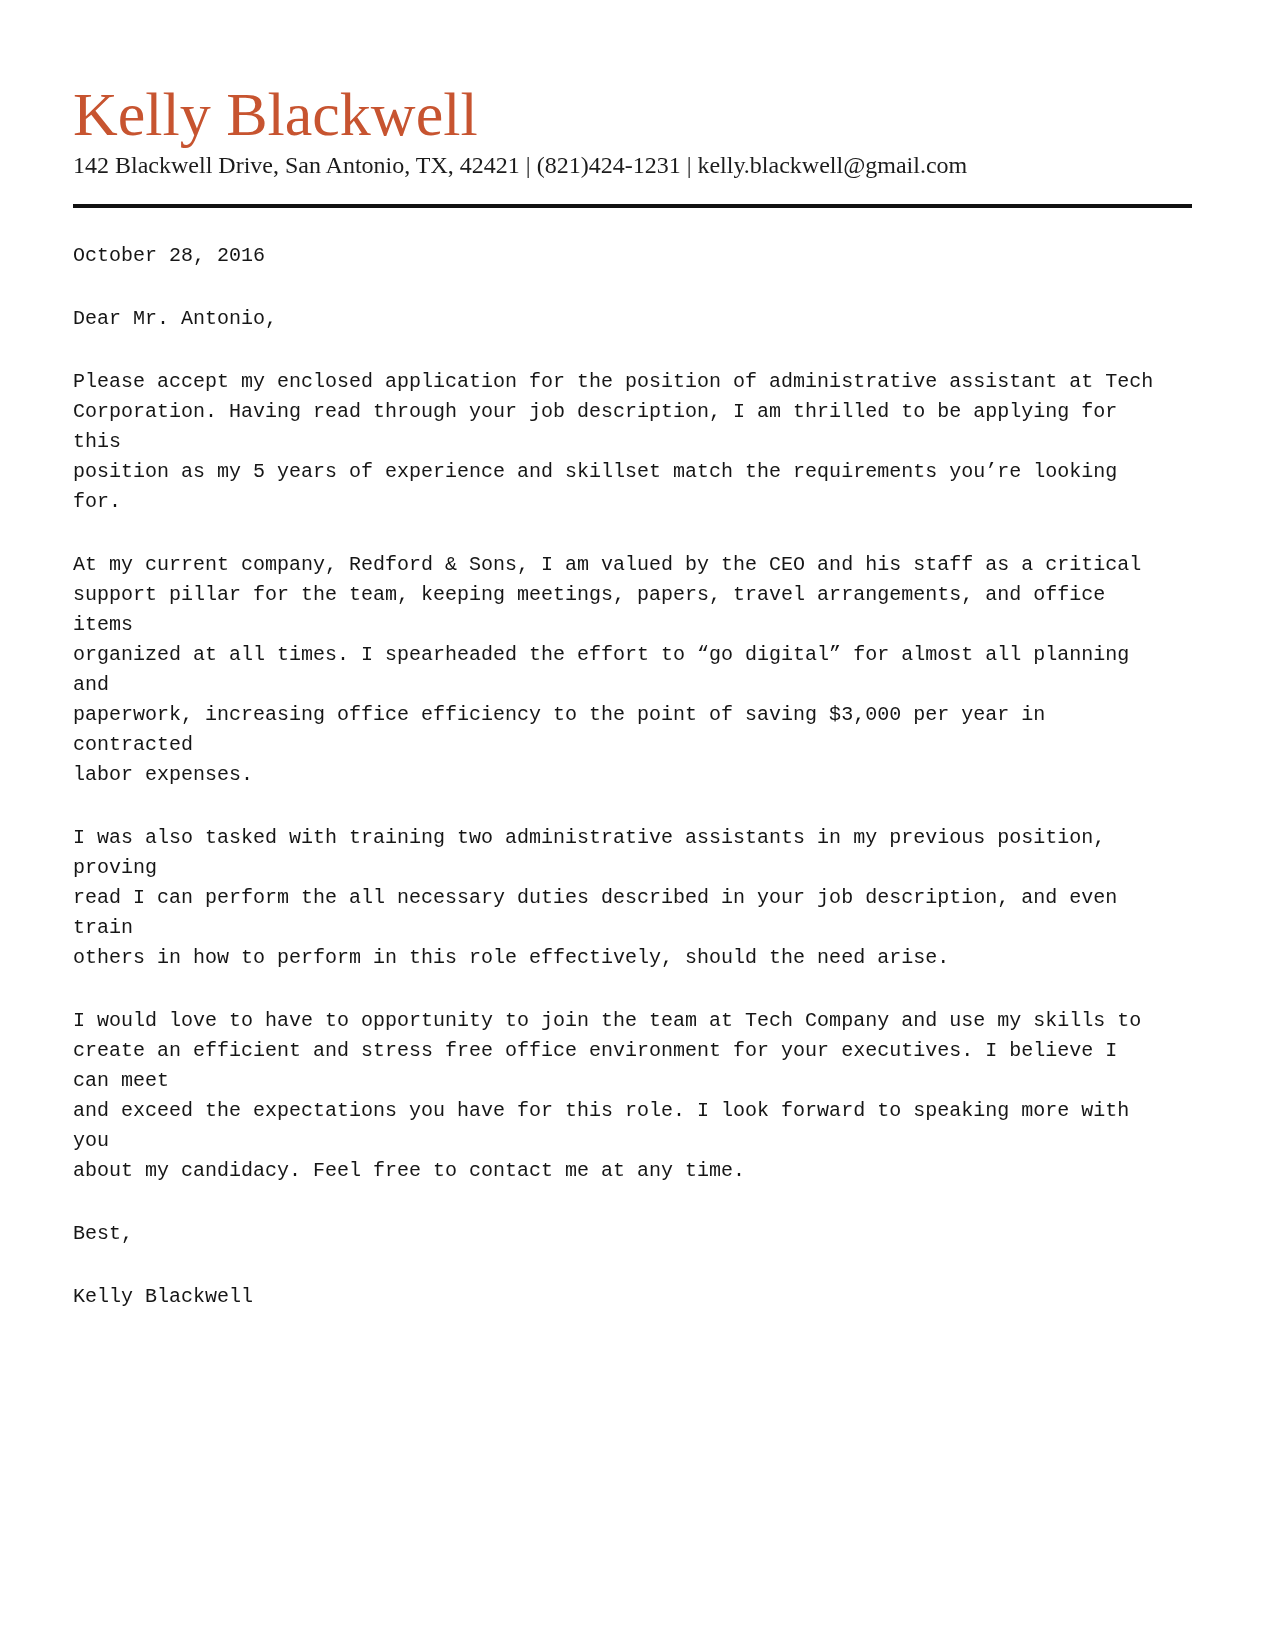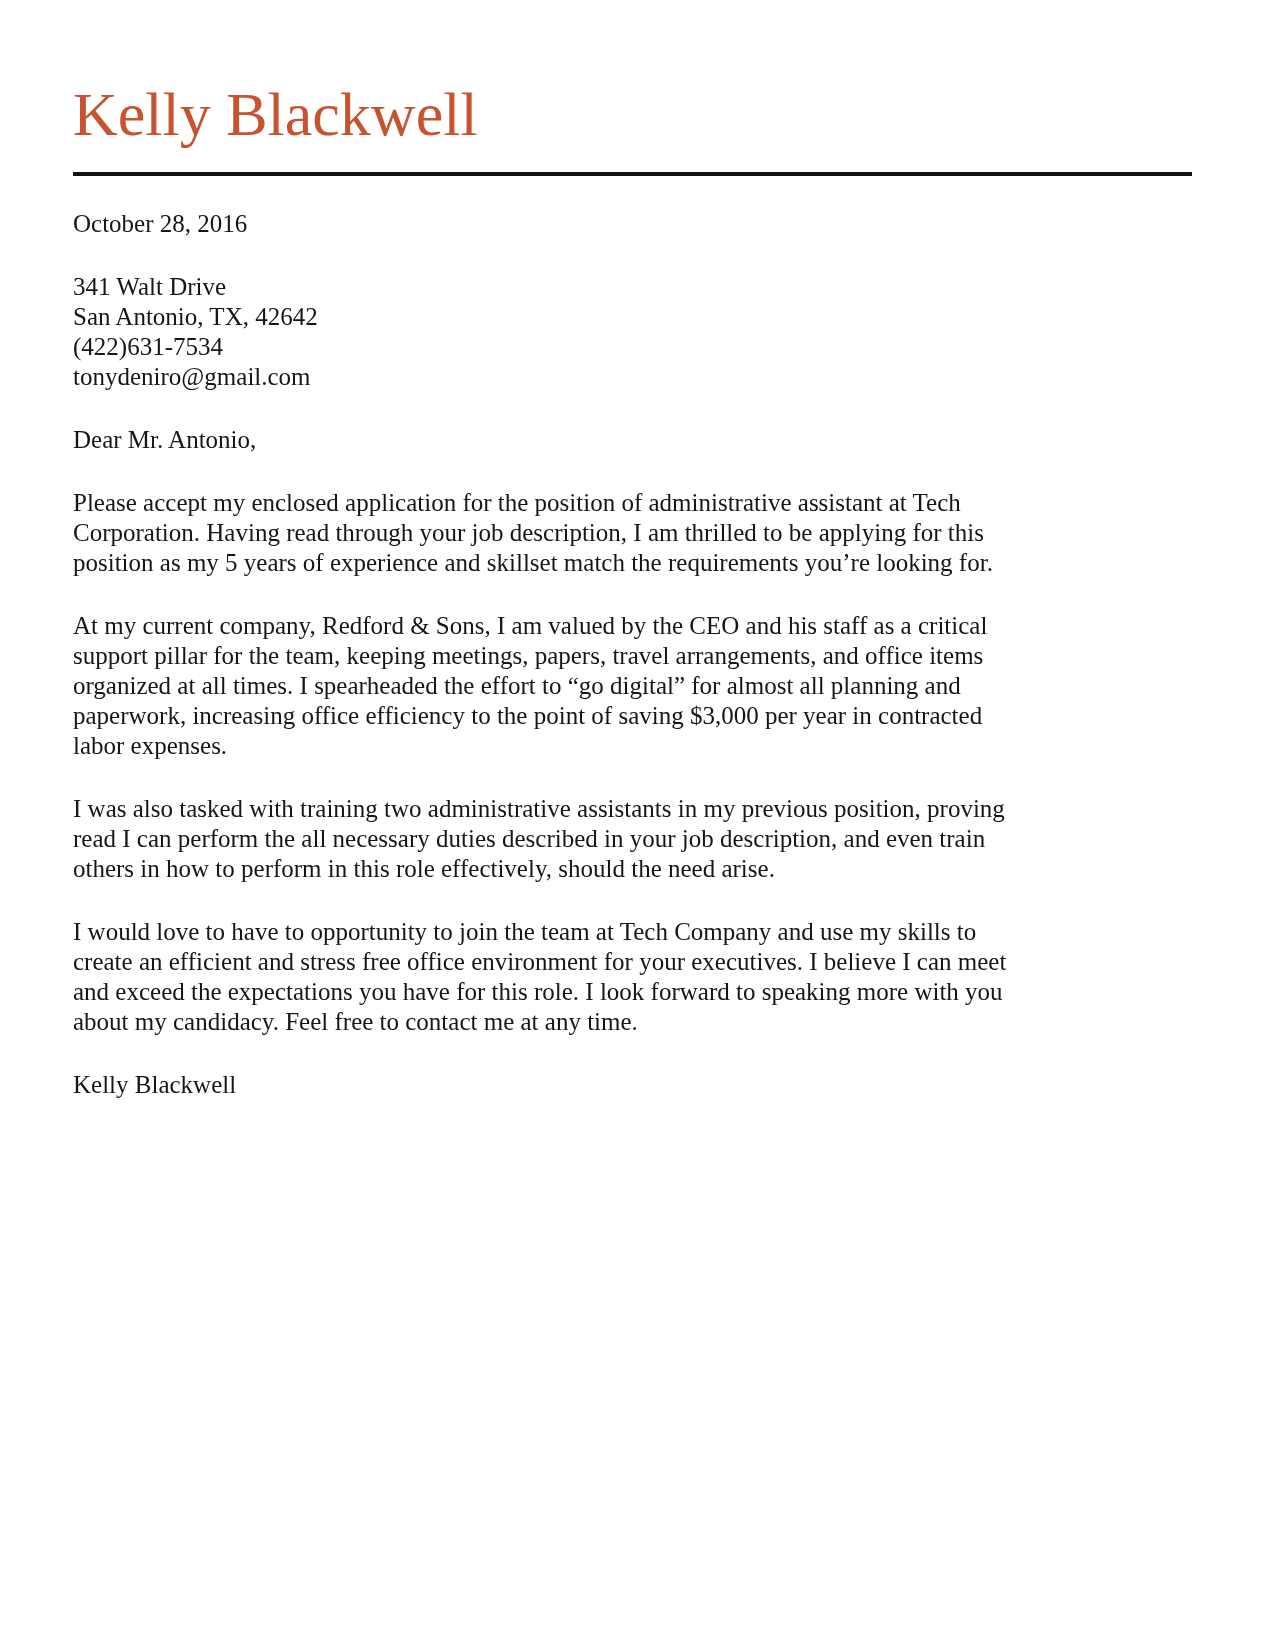--- a/index.html
+++ b/index.html
@@ -38,45 +38,43 @@
   .header-divider {
     width: 1119px;
     height: 4px;
     background: #111111;
     border: none;
     margin: 26px 0 0 0;
   }
   .letter-body {
     width: 1085px;
     margin-top: 0;
-    font-size: 25px;
+    font-size: 20px;
     line-height: 30px;
+    font-family: Liberation Mono, monospace;
   }
   .letter-body p {
     margin: 33px 0;
     white-space: pre-line; 
   }
 </style>
 </head>
 <body style="color: rgb(22, 22, 22); background: rgb(255, 255, 255);">
 
 <div class="page">
 
   <header>
     <h1 class="sender-name">Kelly Blackwell</h1>
+    <div class="sender-contact">142 Blackwell Drive, San Antonio, TX, 42421 | (821)424-1231 | kelly.blackwell@gmail.com</div>
     <hr class="header-divider">
   </header>
 
   <main class="letter-body">
     <p>October 28, 2016</p>
 
-    <p>341 Walt Drive
-San Antonio, TX, 42642
-(422)631-7534
-tonydeniro@gmail.com</p>
 
     <p>Dear Mr. Antonio,</p>
 
     <p>Please accept my enclosed application for the position of administrative assistant at Tech
 Corporation. Having read through your job description, I am thrilled to be applying for this
 position as my 5 years of experience and skillset match the requirements you’re looking for.</p>
 
     <p>At my current company, Redford &amp; Sons, I am valued by the CEO and his staff as a critical
 support pillar for the team, keeping meetings, papers, travel arrangements, and office items
 organized at all times. I spearheaded the effort to “go digital” for almost all planning and
@@ -85,17 +83,18 @@
 
     <p>I was also tasked with training two administrative assistants in my previous position, proving
 read I can perform the all necessary duties described in your job description, and even train
 others in how to perform in this role effectively, should the need arise.</p>
 
     <p>I would love to have to opportunity to join the team at Tech Company and use my skills to
 create an efficient and stress free office environment for your executives. I believe I can meet
 and exceed the expectations you have for this role. I look forward to speaking more with you
 about my candidacy. Feel free to contact me at any time.</p>
 
+    <p>Best,</p>
 
     <p>Kelly Blackwell</p>
   </main>
 
 </div>
 
 </body></html>

